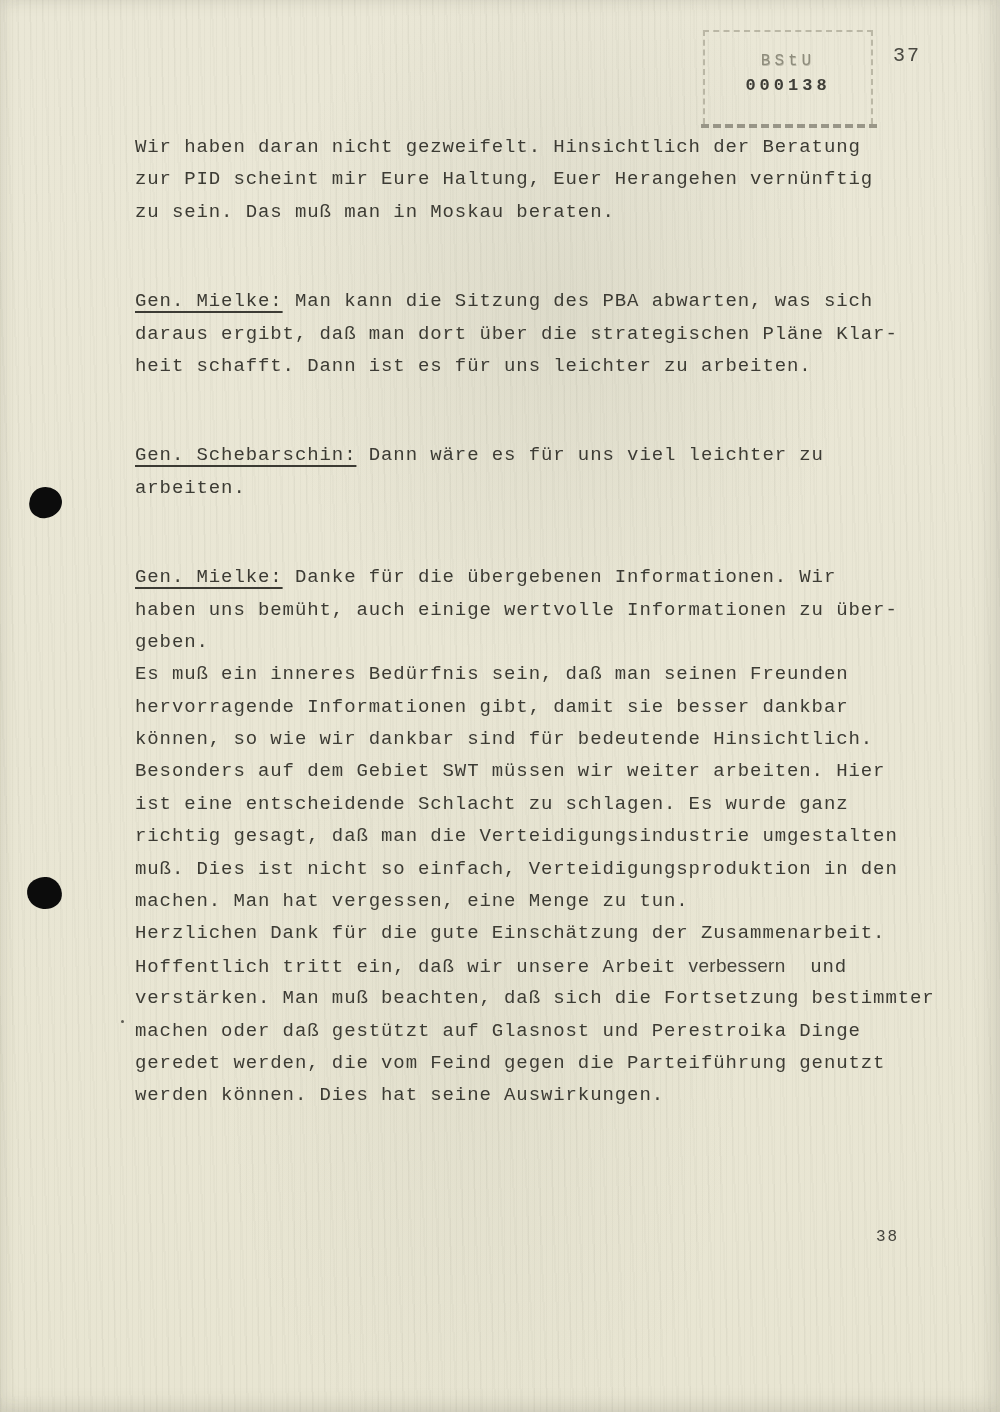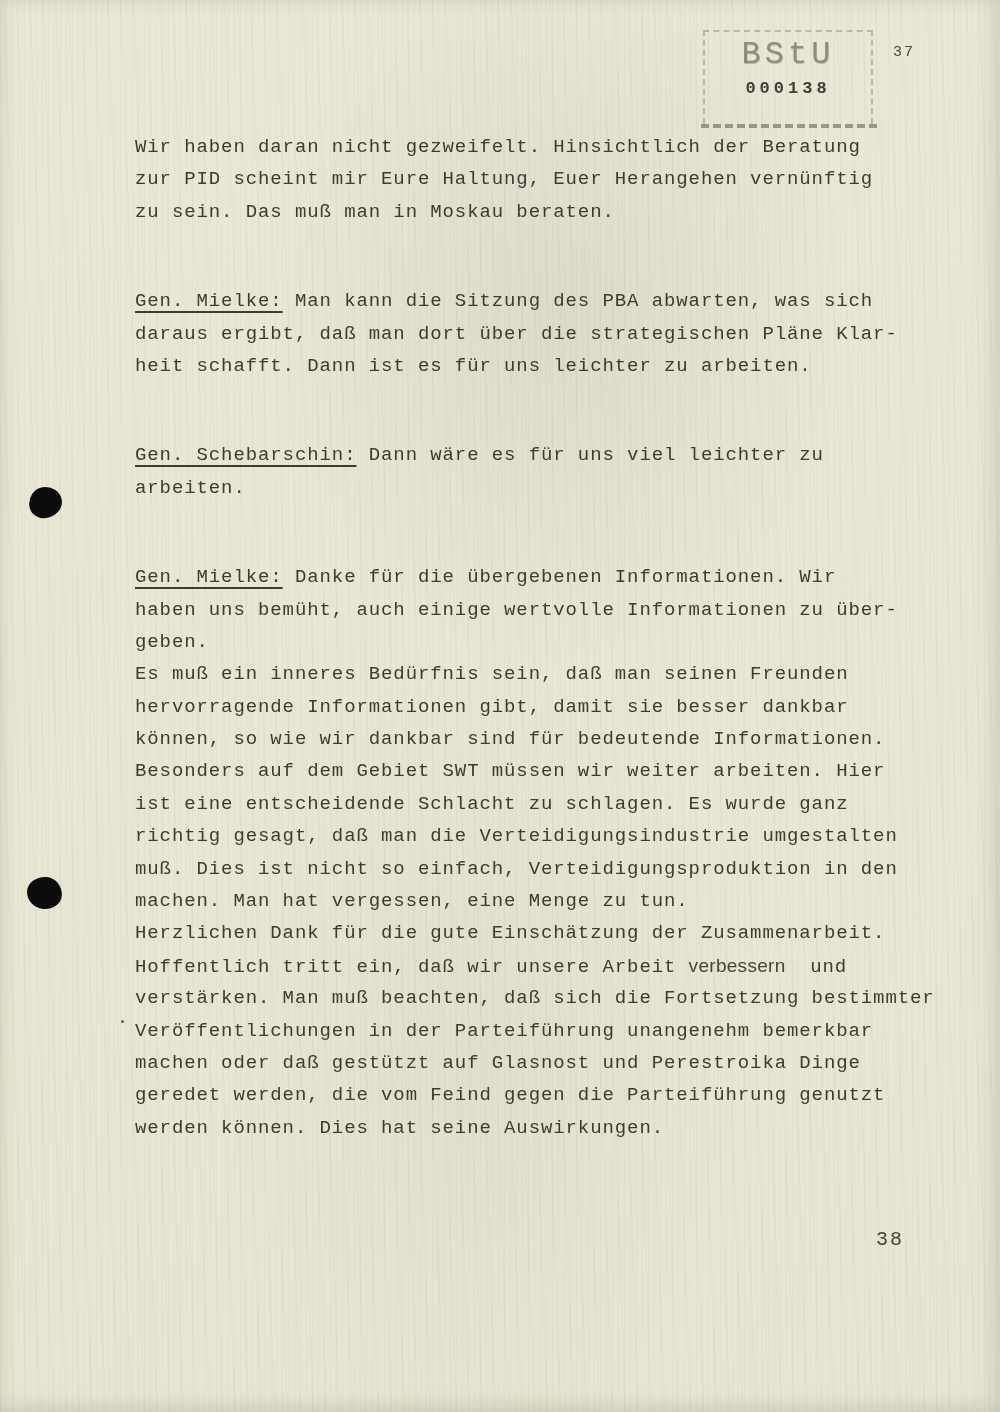--- a/index.html
+++ b/index.html
@@ -26,37 +26,37 @@
     width: 166px; height: 92px;
     border: 2px dashed rgba(150,146,128,0.55);
     border-bottom: none;
     text-align: center;
   }
   .stamp-bottom-line {
     position: absolute; left: -4px; bottom: -4px; width: 176px; height: 0;
     border-bottom: 4px dashed rgba(110,108,96,0.65);
   }
   .stamp-agency {
-    margin-top: 4px;
-    font-size: 32px; letter-spacing: 4px;
+    margin-top: 20px;
+    font-size: 16px; letter-spacing: 4px;
     color: #8e8c7c;
     text-shadow: 0.5px 0.5px 0 rgba(142,140,124,0.5);
   }
   .stamp-number {
     margin-top: 6px;
     font-size: 17px; font-weight: bold; letter-spacing: 4px;
     color: #3f3e38;
   }
   .page-num-top {
     position: absolute; left: 893px; top: 44px;
-    font-size: 15px; color: #4a4942; letter-spacing: 2px;
+    font-size: 20px; color: #4a4942; letter-spacing: 2px;
   }
   .page-num-bottom {
     position: absolute; left: 876px; top: 1228px;
-    font-size: 20px; color: #45443d; letter-spacing: 2px;
+    font-size: 16px; color: #45443d; letter-spacing: 2px;
   }
   
   .doc-body {
     position: absolute; left: 135px; top: 136px; width: 840px;
     font-size: 19px; letter-spacing: 0.9px;
     color: #3c3b34;
   }
   .para { margin: 0 0 57px 0; }
   .para:last-child { margin-bottom: 0; }
   .line { height: 32.4px; white-space: pre; }
@@ -109,30 +109,29 @@
       <div class="para">
         <div class="line"><span class="u">Gen. Schebarschin:</span><span> Dann wäre es für uns viel leichter zu</span></div>
         <div class="line"><span>arbeiten.</span></div>
       </div>
       <div class="para">
         <div class="line"><span class="u">Gen. Mielke:</span><span> Danke für die übergebenen Informationen. Wir</span></div>
         <div class="line"><span>haben uns bemüht, auch einige wertvolle Informationen zu über-</span></div>
         <div class="line"><span>geben.</span></div>
         <div class="line"><span>Es muß ein inneres Bedürfnis sein, daß man seinen Freunden</span></div>
         <div class="line"><span>hervorragende Informationen gibt, damit sie besser dankbar</span></div>
-        <div class="line"><span>können, so wie wir dankbar sind für bedeutende Informationen.</span></div>
+        <div class="line"><span>können, so wie wir dankbar sind für bedeutende Hinsichtlich.</span></div>
         <div class="line"><span>Besonders auf dem Gebiet SWT müssen wir weiter arbeiten. Hier</span></div>
         <div class="line"><span>ist eine entscheidende Schlacht zu schlagen. Es wurde ganz</span></div>
         <div class="line"><span>richtig gesagt, daß man die Verteidigungsindustrie umgestalten</span></div>
         <div class="line"><span>muß. Dies ist nicht so einfach, Verteidigungsproduktion in den</span></div>
         <div class="line"><span>machen. Man hat vergessen, eine Menge zu tun.</span></div>
         <div class="line"><span>Herzlichen Dank für die gute Einschätzung der Zusammenarbeit.</span></div>
         <div class="line"><span>Hoffentlich tritt ein, daß wir unsere Arbeit </span><span class="ins">verbessern</span><span>  und</span></div>
         <div class="line"><span>verstärken. Man muß beachten, daß sich die Fortsetzung bestimmter</span></div>
-        <div class="line"><span>Veröffentlichungen in der Parteiführung unangenehm bemerkbar</span></div>
         <div class="line"><span>machen oder daß gestützt auf Glasnost und Perestroika Dinge</span></div>
         <div class="line"><span>geredet werden, die vom Feind gegen die Parteiführung genutzt</span></div>
         <div class="line"><span>werden können. Dies hat seine Auswirkungen.</span></div>
       </div>
     </div>
 
   <div class="page-num-bottom">38</div>
 
   <div class="blob blob-1"></div>
   <div class="blob blob-2"></div>

